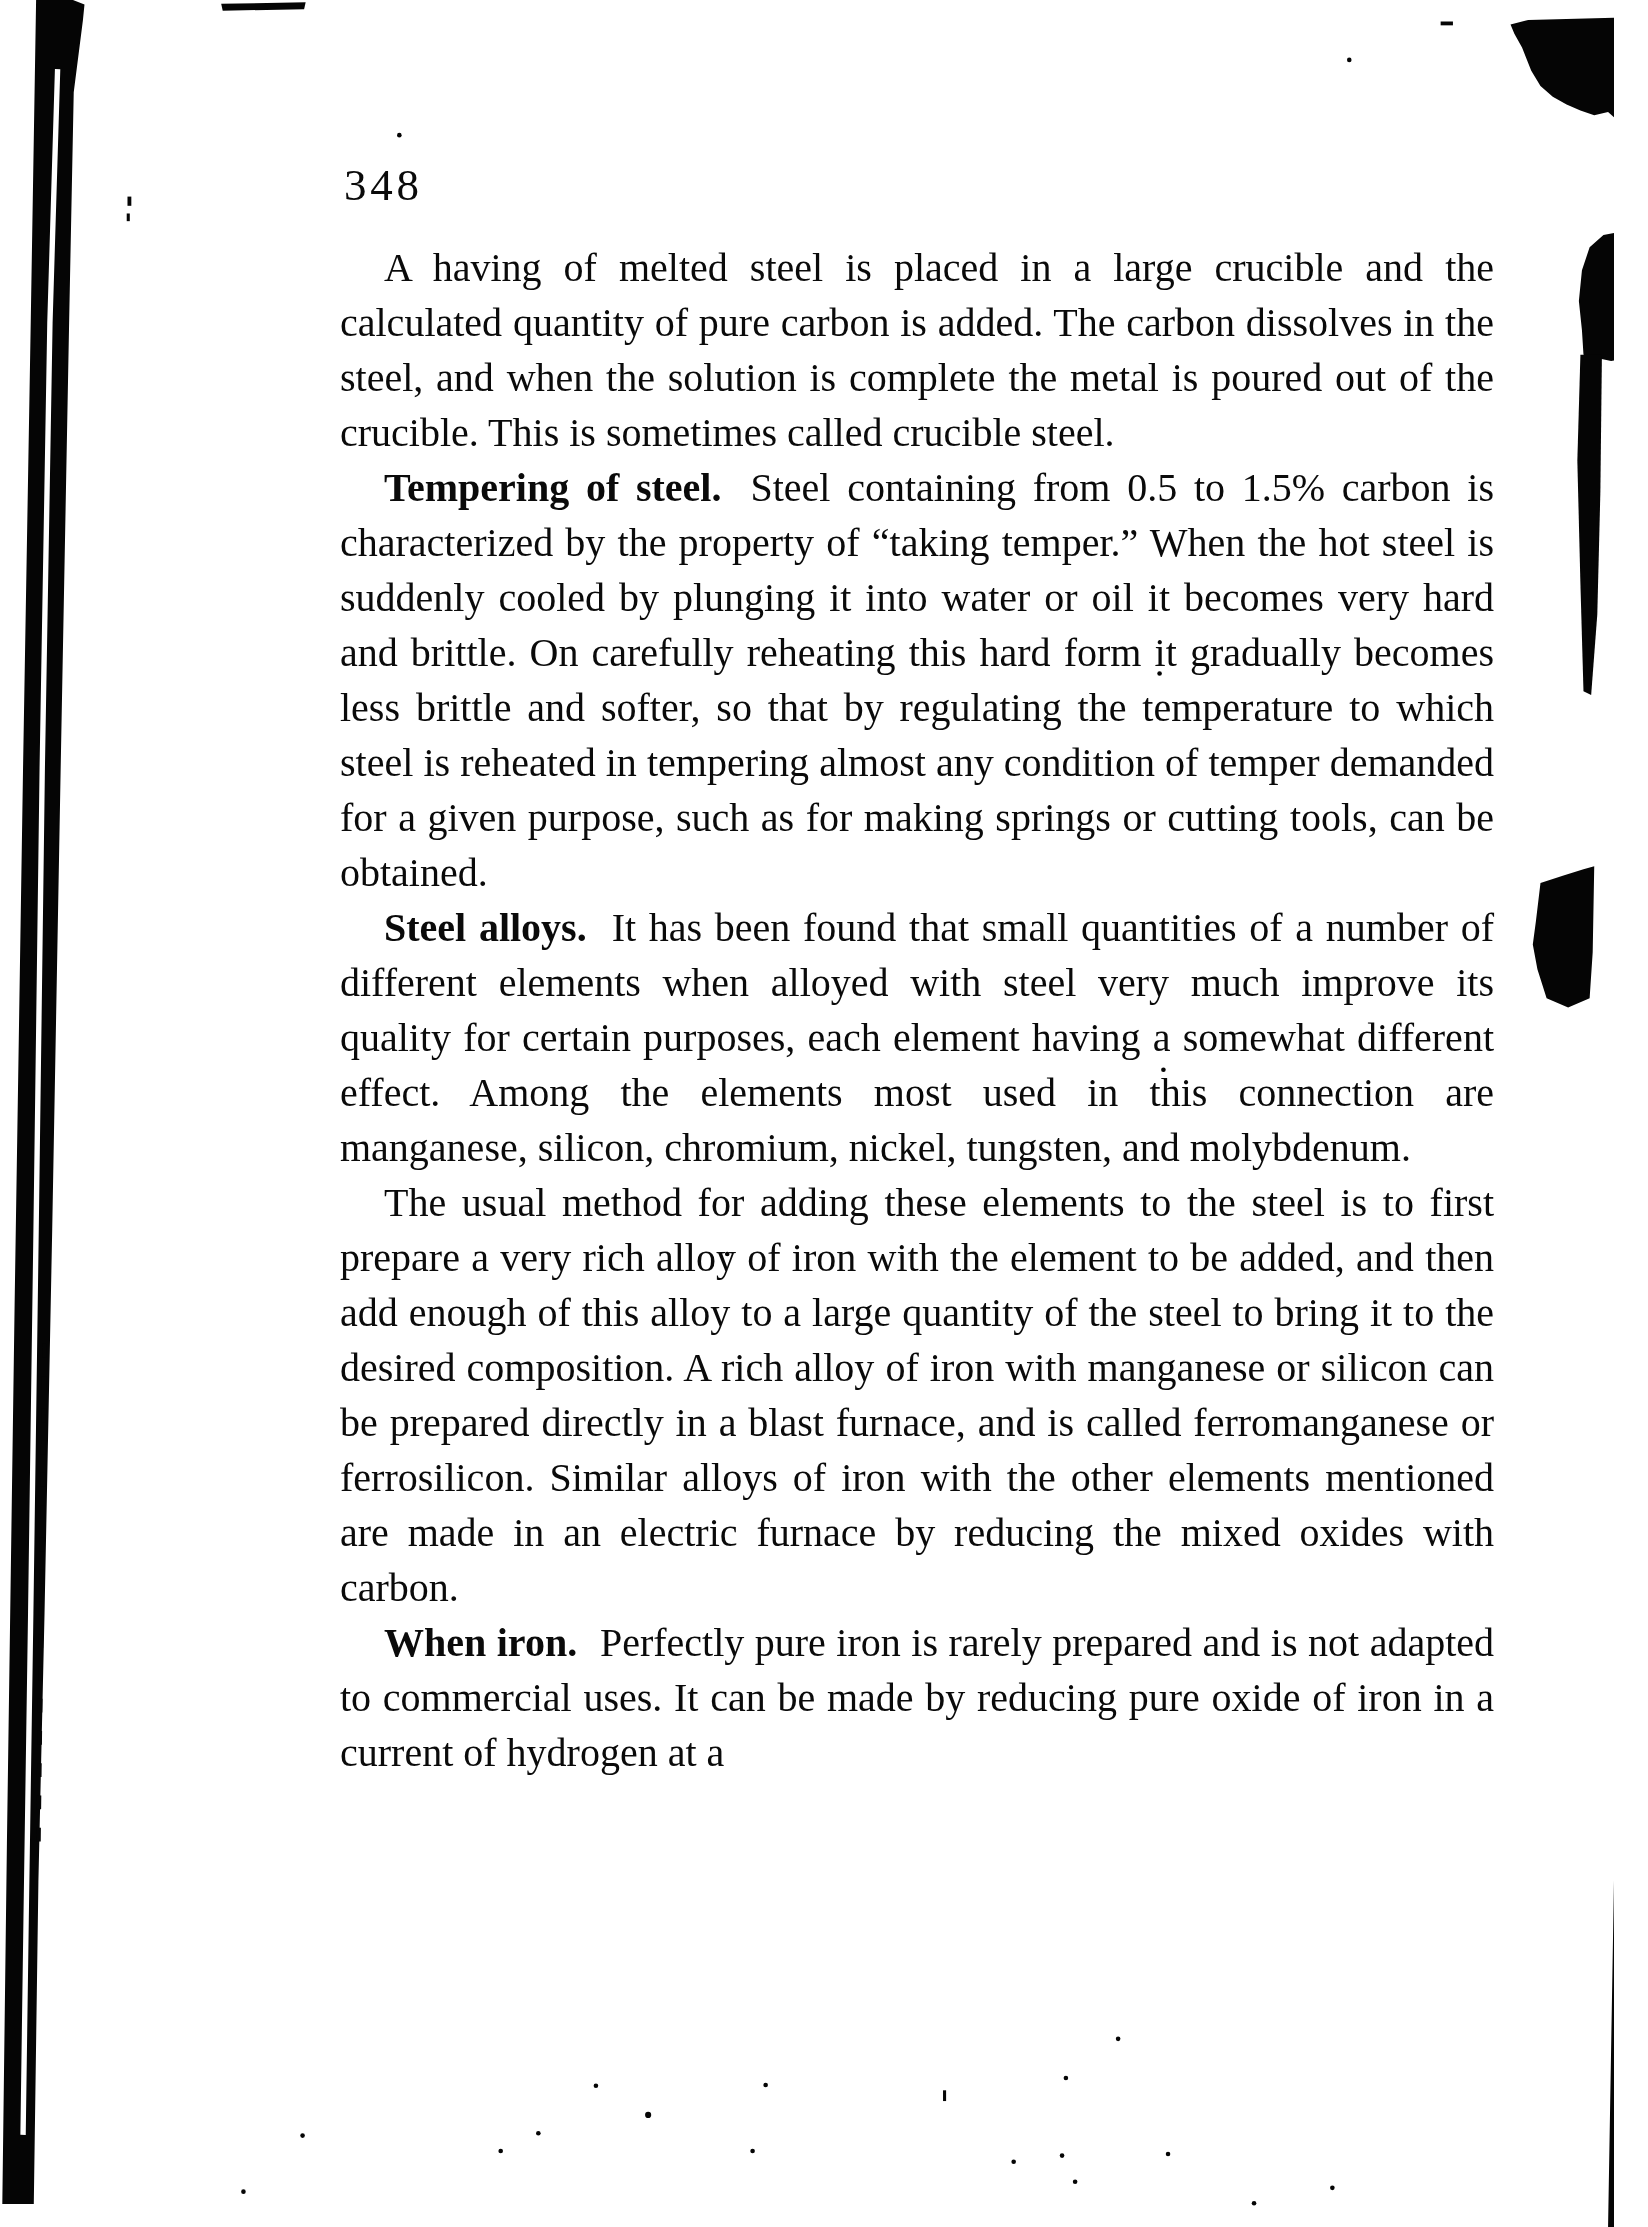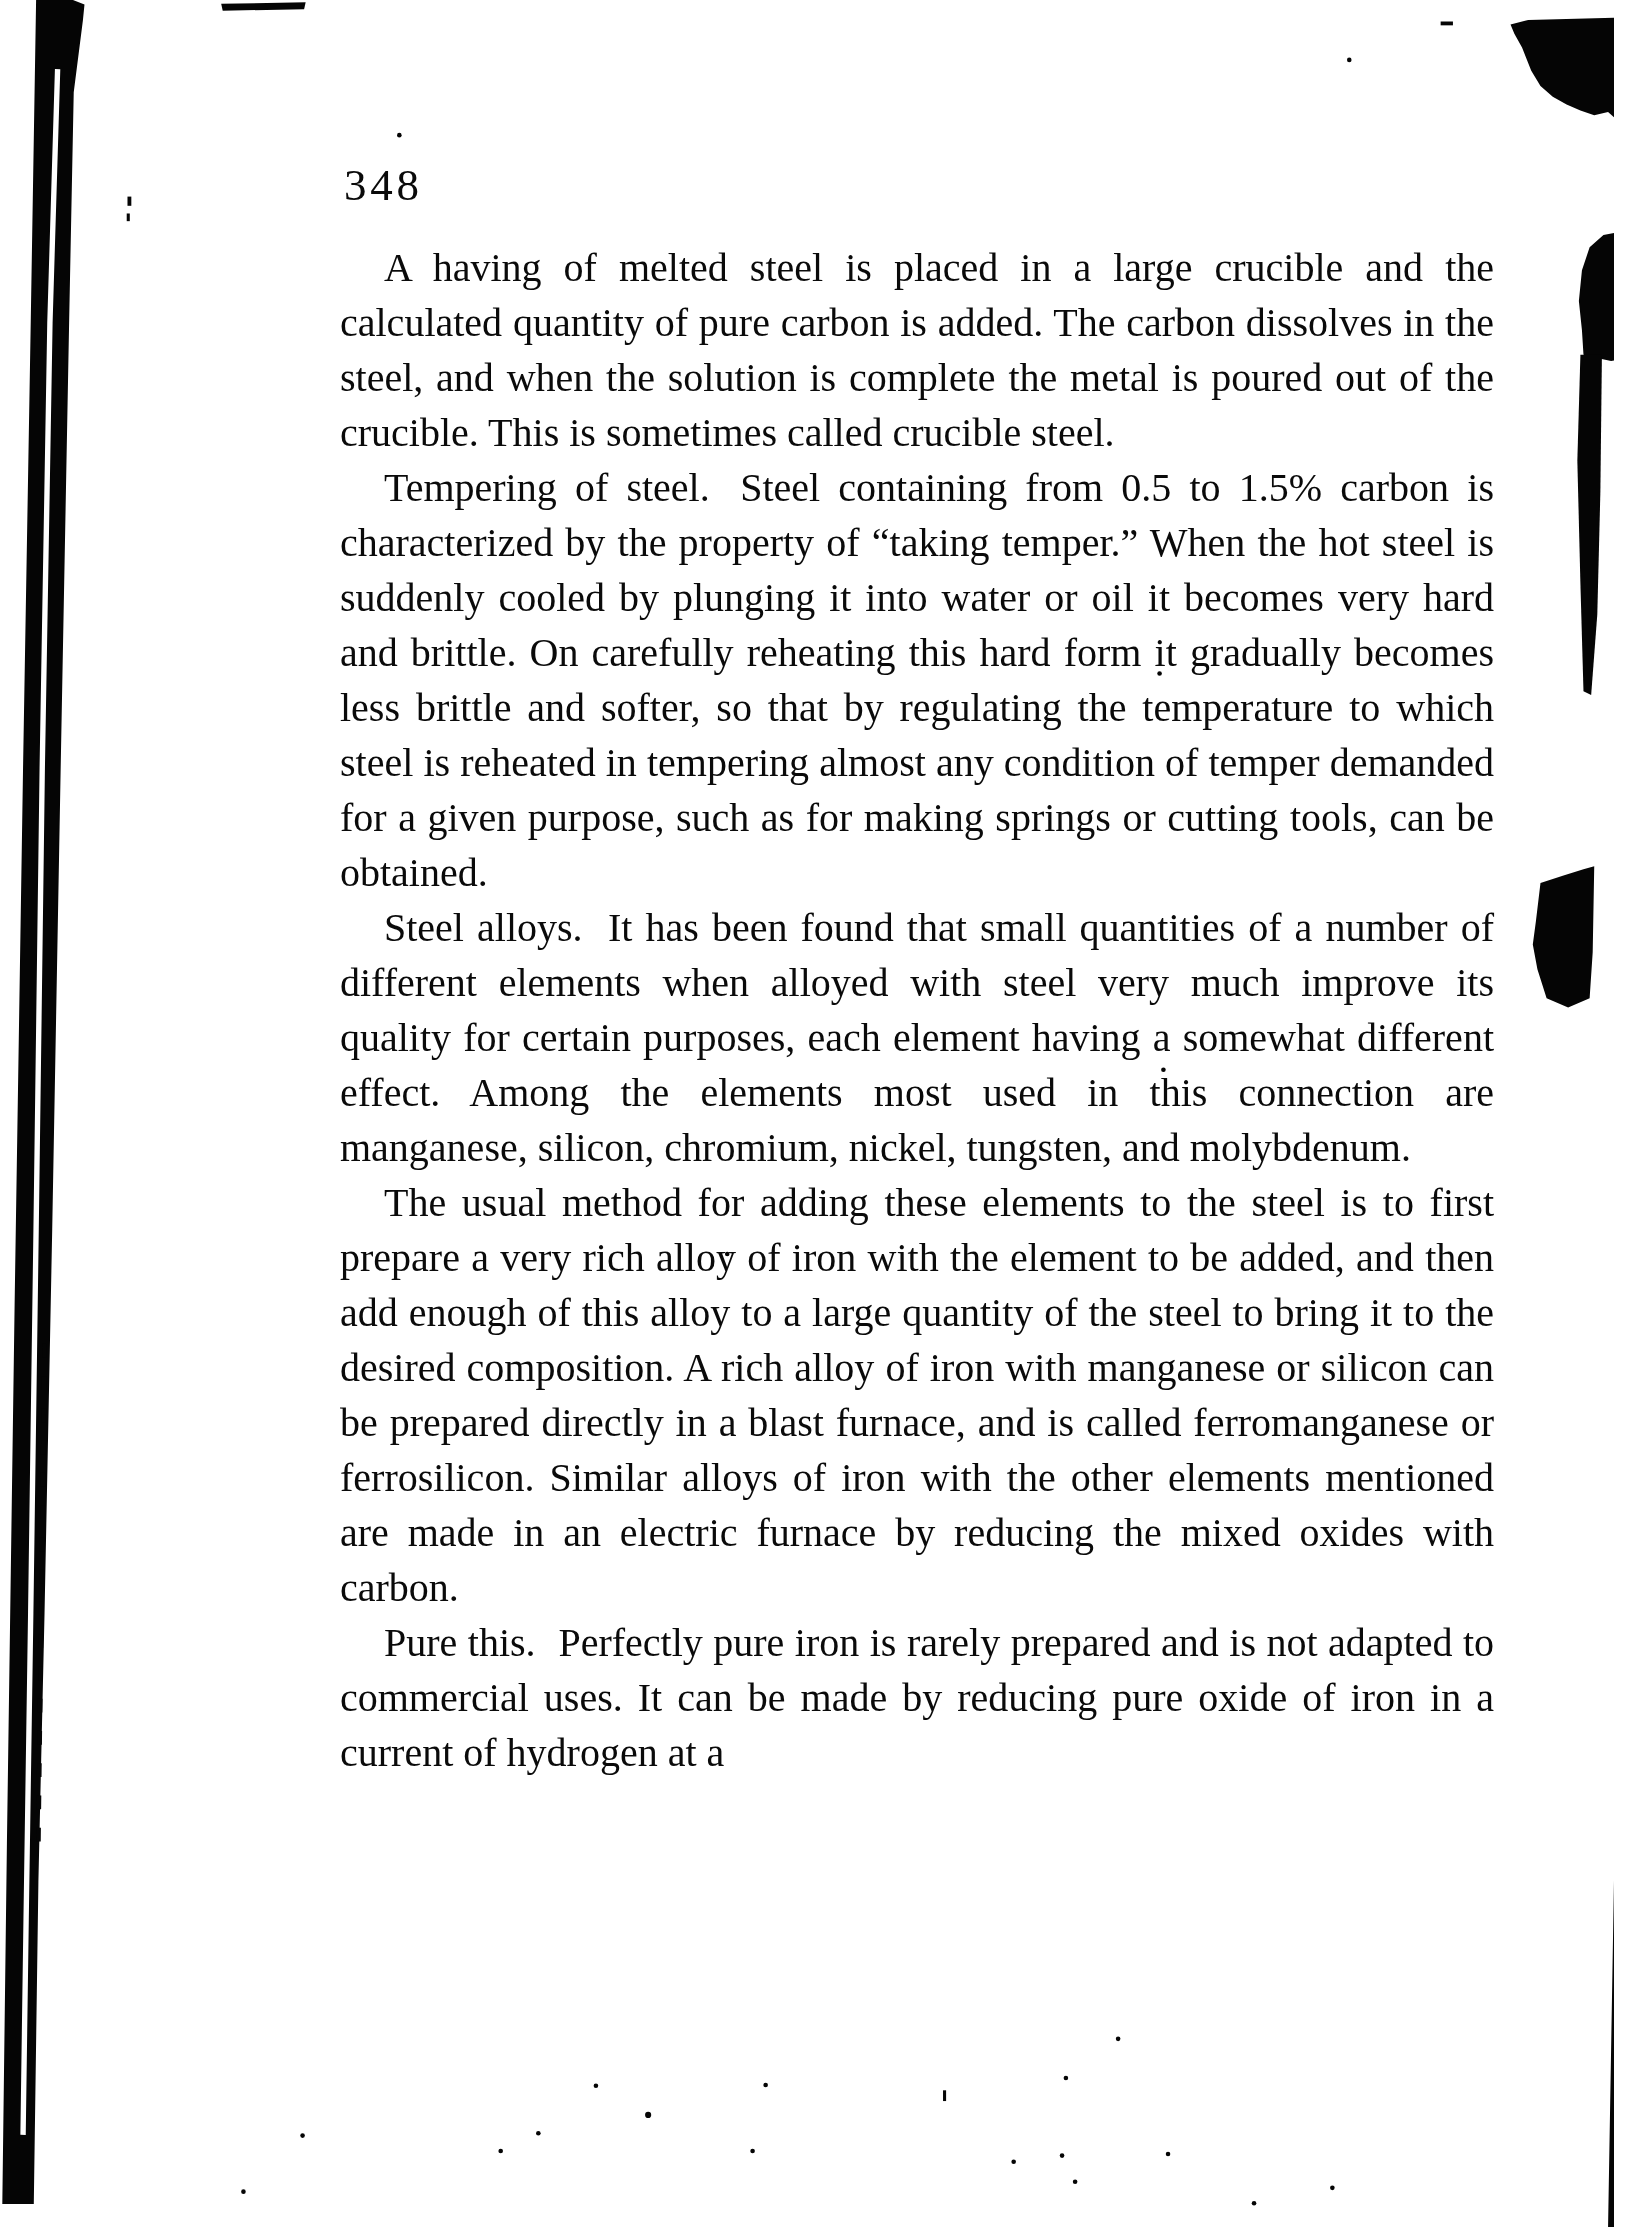--- a/index.html
+++ b/index.html
@@ -52,21 +52,21 @@
     font-size: 40px;
     line-height: 55px;
     text-align: justify;
   }
   .body p {
     margin: 0;
     padding: 0;
     text-indent: 44px;
   }
   .lead {
-    font-weight: normal;
+    font-weight: bold;
     margin-right: 12.3px;
   }
 </style>
 </head>
 <body>
 
 <div class="page">
 
   <svg class="artifacts" viewBox="0 0 2146 2900" aria-hidden="true">
 
@@ -117,17 +117,17 @@
 
   <div class="header">
     <span class="pagenum">348</span>
   </div>
 
   <div class="body">
     <p><span>A having of melted steel is placed in a large crucible and the calculated quantity of pure carbon is added. The carbon dissolves in the steel, and when the solution is complete the metal is poured out of the crucible. This is sometimes called crucible steel.</span></p>
     <p><b class="lead">Tempering of steel.</b> <span>Steel containing from 0.5 to 1.5% carbon is characterized by the property of “taking temper.” When the hot steel is suddenly cooled by plunging it into water or oil it becomes very hard and brittle. On carefully reheating this hard form it gradually becomes less brittle and softer, so that by regulating the temperature to which steel is reheated in tempering almost any condition of temper demanded for a given purpose, such as for making springs or cutting tools, can be obtained.</span></p>
     <p><b class="lead">Steel alloys.</b> <span>It has been found that small quantities of a number of different elements when alloyed with steel very much improve its quality for certain purposes, each element having a somewhat different effect. Among the elements most used in this connection are manganese, silicon, chromium, nickel, tungsten, and molybdenum.</span></p>
     <p><span>The usual method for adding these elements to the steel is to first prepare a very rich alloy of iron with the element to be added, and then add enough of this alloy to a large quantity of the steel to bring it to the desired composition. A rich alloy of iron with manganese or silicon can be prepared directly in a blast furnace, and is called ferromanganese or ferrosilicon. Similar alloys of iron with the other elements mentioned are made in an electric furnace by reducing the mixed oxides with carbon.</span></p>
-    <p><b class="lead">Pure this.</b> <span>Perfectly pure iron is rarely prepared and is not adapted to commercial uses. It can be made by reducing pure oxide of iron in a current of hydrogen at a</span></p>
+    <p><b class="lead">When iron.</b> <span>Perfectly pure iron is rarely prepared and is not adapted to commercial uses. It can be made by reducing pure oxide of iron in a current of hydrogen at a</span></p>
   </div>
 
 </div>
 
 
 </body></html>

